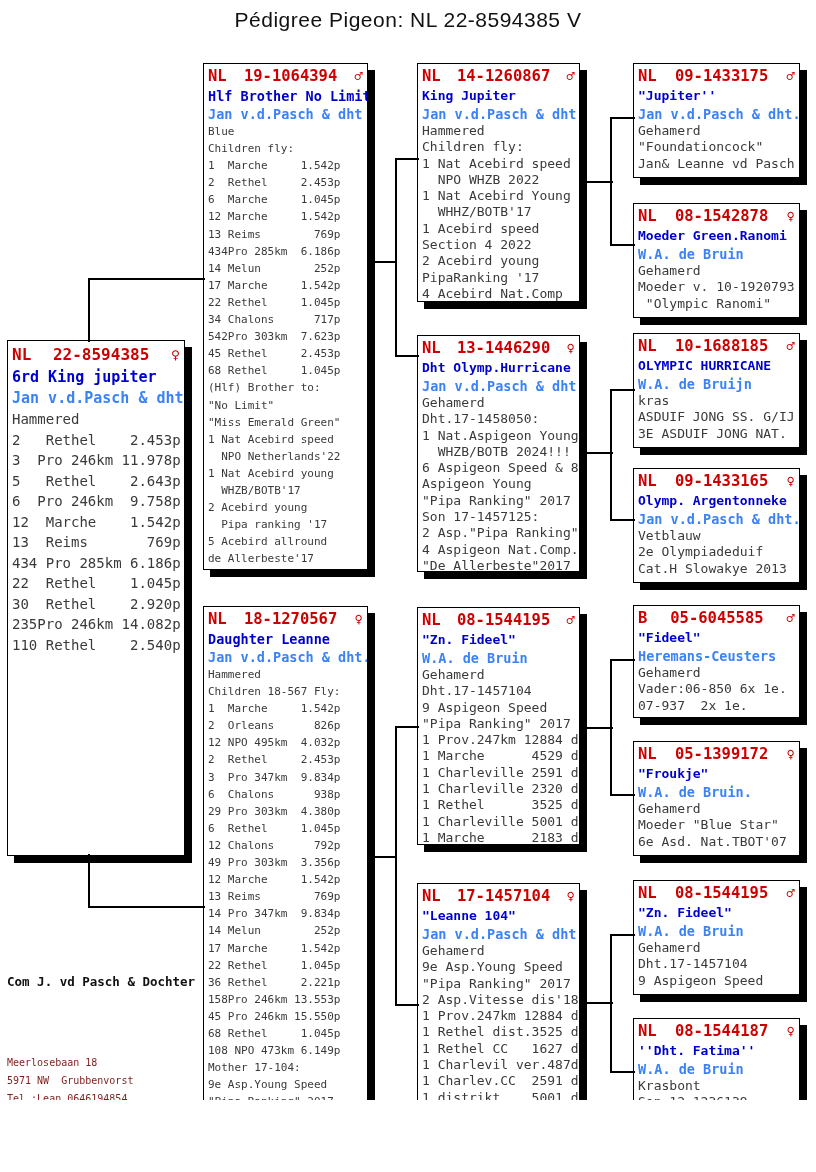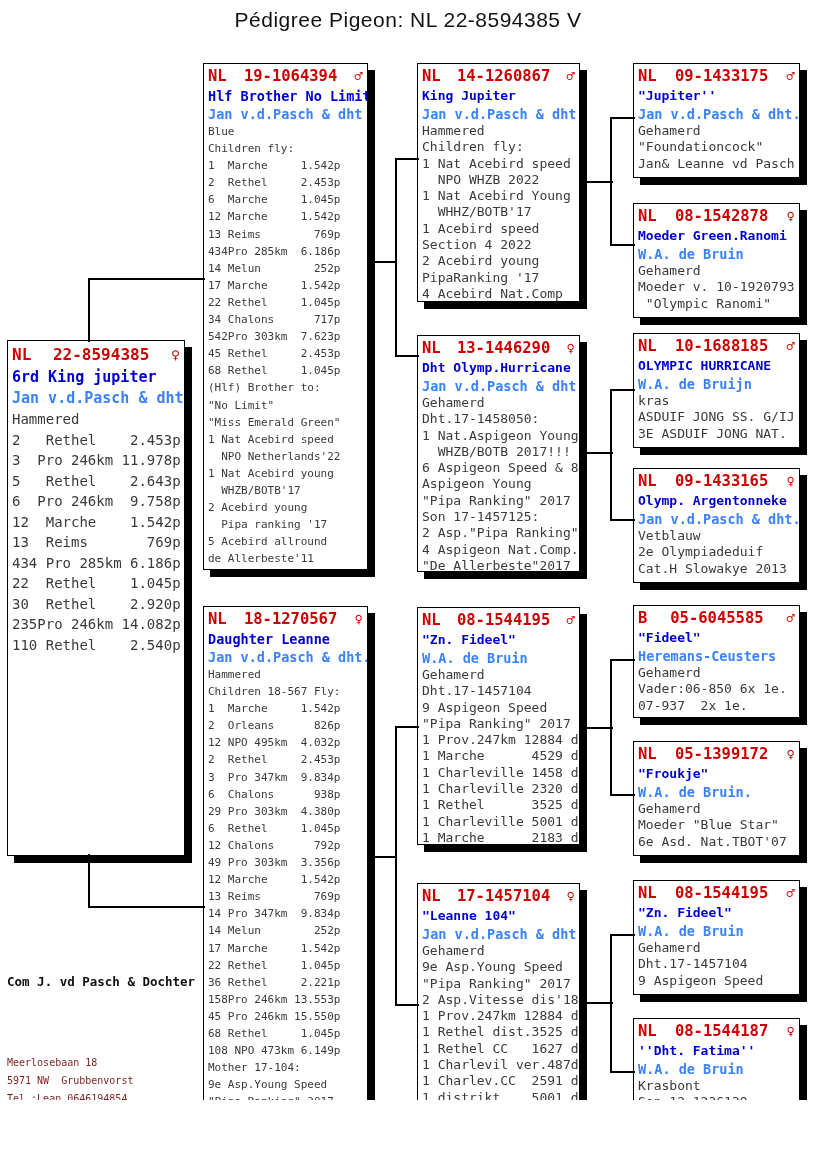--- a/index.html
+++ b/index.html
@@ -89,21 +89,21 @@
       <div class="pline">(Hlf) Brother to:</div>
       <div class="pline">"No Limit"</div>
       <div class="pline">"Miss Emerald Green"</div>
       <div class="pline">1 Nat Acebird speed</div>
       <div class="pline">  NPO Netherlands'22</div>
       <div class="pline">1 Nat Acebird young</div>
       <div class="pline">  WHZB/BOTB'17</div>
       <div class="pline">2 Acebird young</div>
       <div class="pline">  Pipa ranking '17</div>
       <div class="pline">5 Acebird allround</div>
-      <div class="pline">de Allerbeste'11</div>
+      <div class="pline">de Allerbeste'17</div>
       <div class="pline">6 Nat Acebird speed</div>
     </div>
   <div class="pbox c2" style="left:203px;top:606px;width:165px;height:502px">
       <div class="hdr"><span class="cc">NL</span><span class="ring">18-1270567</span><span class="sex">♀</span></div>
       <div class="pname">Daughter Leanne</div>
       <div class="powner">Jan v.d.Pasch &amp; dht.</div>
       <div class="pline">Hammered</div>
       <div class="pline">Children 18-567 Fly:</div>
       <div class="pline">1  Marche     1.542p</div>
       <div class="pline">2  Orleans      826p</div>
@@ -146,40 +146,40 @@
       <div class="pline">PipaRanking '17</div>
       <div class="pline">4 Acebird Nat.Comp</div>
     </div>
   <div class="pbox c34" style="left:417px;top:335px;width:163px;height:237px">
       <div class="hdr"><span class="cc">NL</span><span class="ring">13-1446290</span><span class="sex">♀</span></div>
       <div class="pname">Dht Olymp.Hurricane</div>
       <div class="powner">Jan v.d.Pasch &amp; dht.</div>
       <div class="pline">Gehamerd</div>
       <div class="pline">Dht.17-1458050:</div>
       <div class="pline">1 Nat.Aspigeon Young</div>
-      <div class="pline">  WHZB/BOTB 2017!!!</div>
+      <div class="pline">  WHZB/BOTB 2024!!!</div>
       <div class="pline">6 Aspigeon Speed &amp; 8</div>
       <div class="pline">Aspigeon Young</div>
       <div class="pline">"Pipa Ranking" 2017</div>
       <div class="pline">Son 17-1457125:</div>
       <div class="pline">2 Asp."Pipa Ranking"</div>
       <div class="pline">4 Aspigeon Nat.Comp.</div>
       <div class="pline">"De Allerbeste"2017</div>
     </div>
   <div class="pbox c34" style="left:417px;top:607px;width:163px;height:238px">
       <div class="hdr"><span class="cc">NL</span><span class="ring">08-1544195</span><span class="sex">♂</span></div>
       <div class="pname">"Zn. Fideel"</div>
       <div class="powner">W.A. de Bruin</div>
       <div class="pline">Gehamerd</div>
       <div class="pline">Dht.17-1457104</div>
       <div class="pline">9 Aspigeon Speed</div>
       <div class="pline">"Pipa Ranking" 2017</div>
       <div class="pline">1 Prov.247km 12884 d</div>
       <div class="pline">1 Marche      4529 d</div>
-      <div class="pline">1 Charleville 1458 d</div>
+      <div class="pline">1 Charleville 2591 d</div>
       <div class="pline">1 Charleville 2320 d</div>
       <div class="pline">1 Rethel      3525 d</div>
       <div class="pline">1 Charleville 5001 d</div>
       <div class="pline">1 Marche      2183 d</div>
     </div>
   <div class="pbox c34" style="left:417px;top:883px;width:163px;height:237px">
       <div class="hdr"><span class="cc">NL</span><span class="ring">17-1457104</span><span class="sex">♀</span></div>
       <div class="pname">"Leanne 104"</div>
       <div class="powner">Jan v.d.Pasch &amp; dht.</div>
       <div class="pline">Gehamerd</div>

